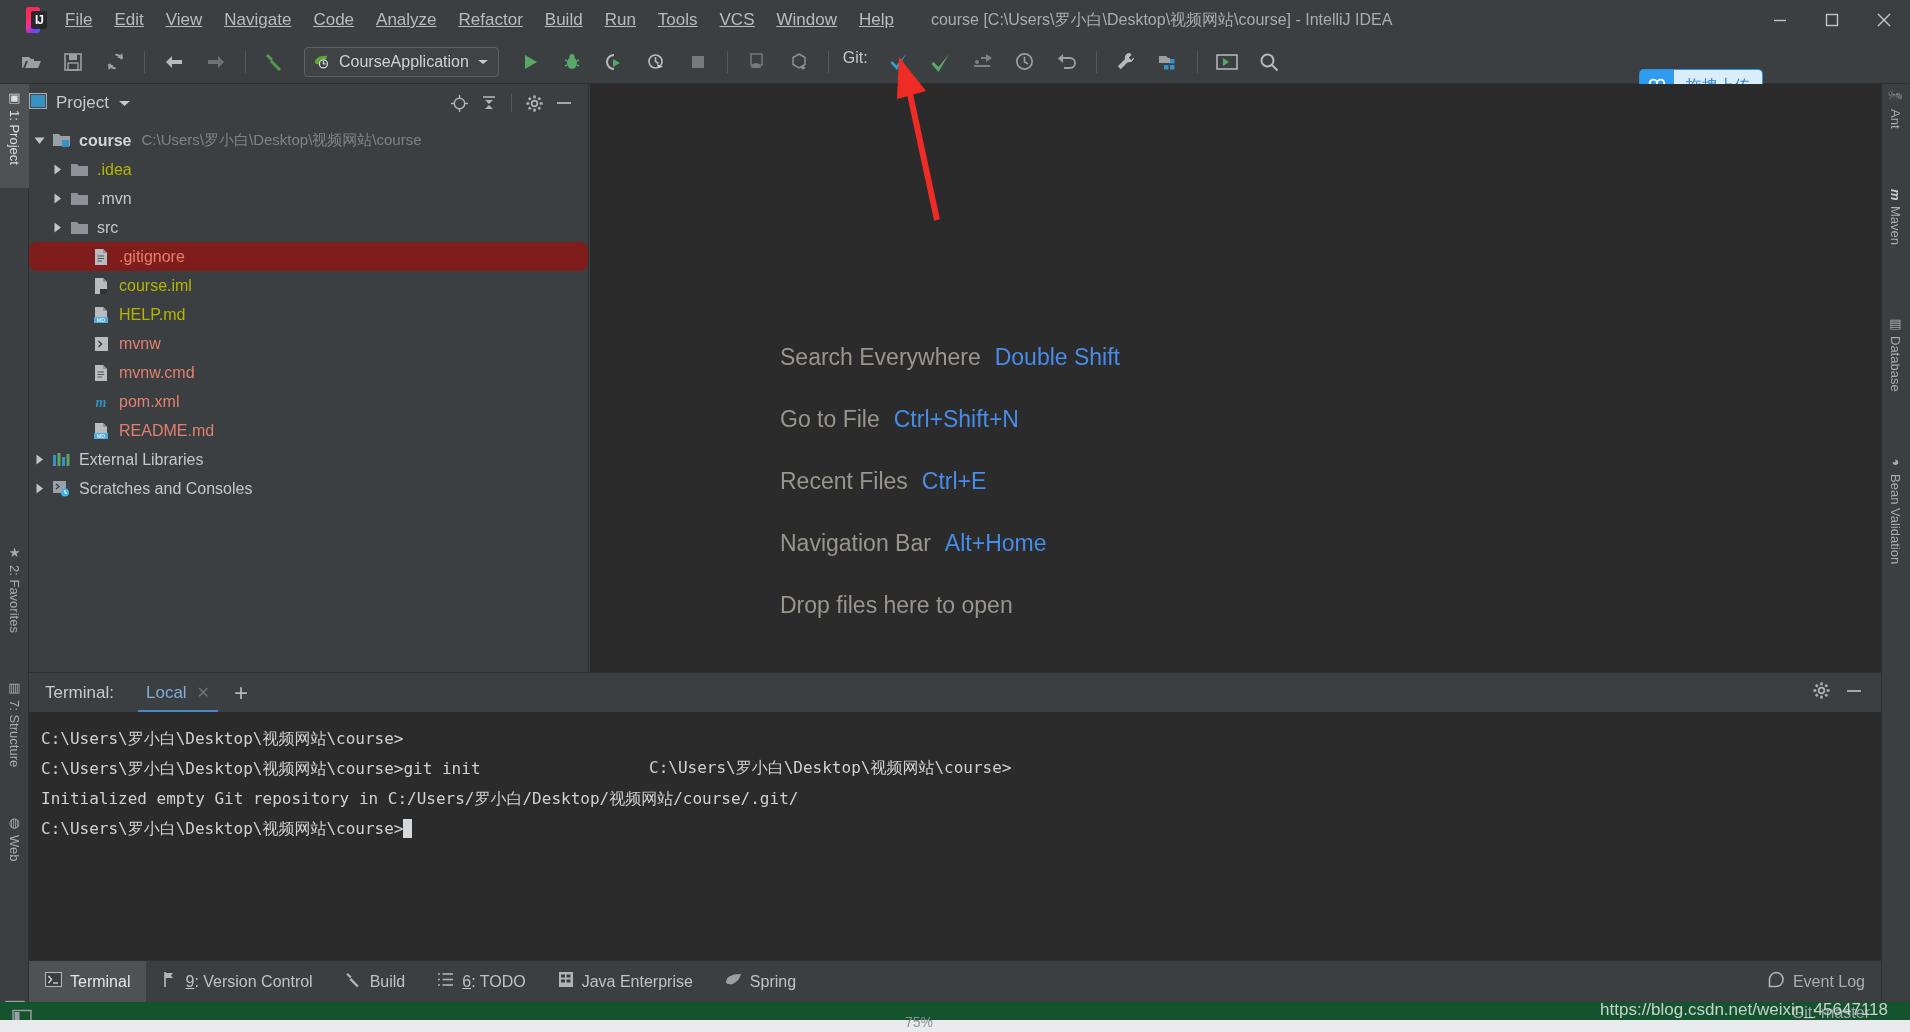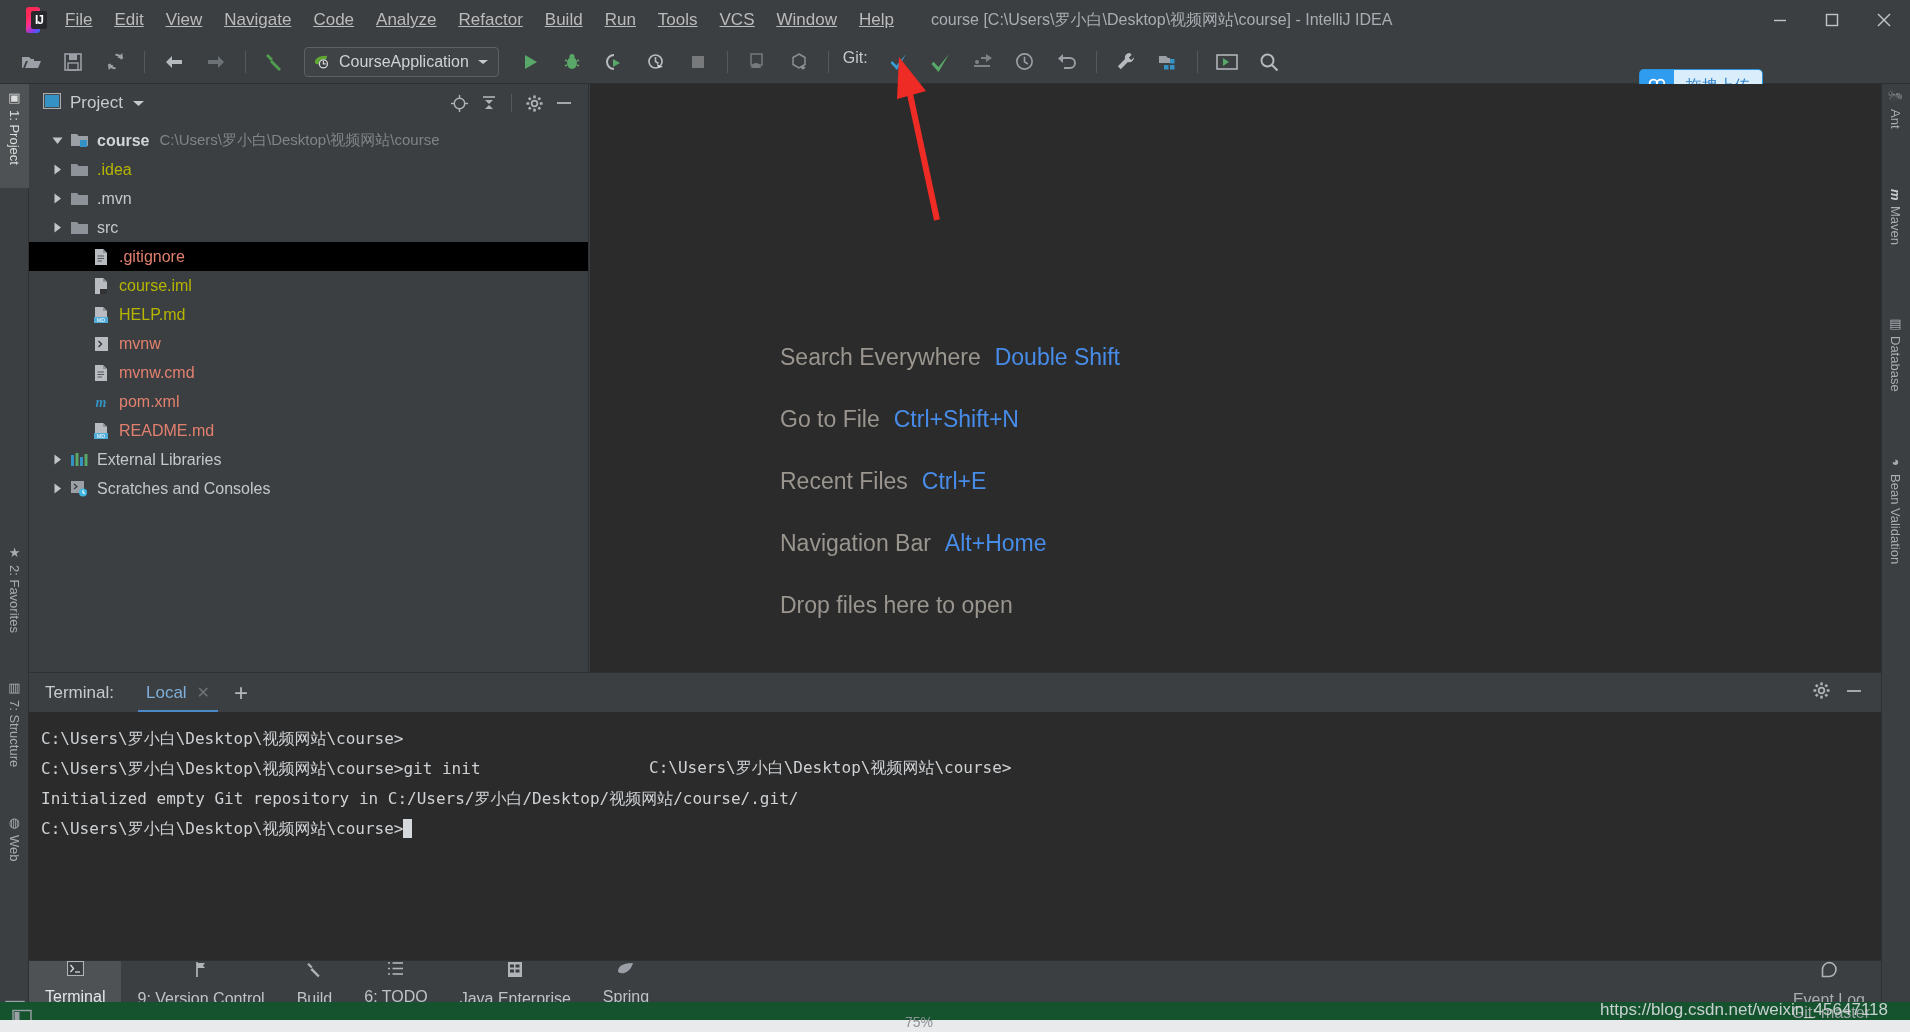--- a/index.html
+++ b/index.html
@@ -79,28 +79,28 @@
     color: #a9adb2; font-size: 13px;
     display: flex; align-items: center; gap: 5px;
   }
 
   
   .project-panel {
     position: absolute; left: 29px; top: 84px; width: 560px; height: 588px;
     background: #3c3f41; border-right: 1px solid #2e3133;
   }
   .pp-header {
-    height: 38px; display: flex; align-items: center; padding-left: 14px; gap: 9px;
+    height: 38px; display: flex; align-items: center; gap: 9px;
   }
   .pp-title { color: #c7cacd; font-size: 17px; }
   .pp-header .tools { margin-left: auto; display: flex; align-items: center; gap: 6px; padding-right: 12px; }
   .pp-header .tools .ic { width: 24px; height: 24px; display:flex; align-items:center; justify-content:center; }
   .tree { padding-top: 4px; font-size: 16px; }
-  .row { display: flex; align-items: center; height: 29px; padding-left: 18px; white-space: nowrap; }
-  .row.sel { background: #000000; }
+  .row { display: flex; align-items: center; height: 29px; white-space: nowrap; }
+  .row.sel { background: #7f1d1d; border-radius: 8px; }
   .arrow { width: 20px; height: 20px; display:flex; align-items:center; justify-content:center; flex: 0 0 20px; }
   .arrow.none { visibility: hidden; }
   .ficon { width: 24px; height: 20px; display:flex; align-items:center; justify-content:center; flex: 0 0 24px; margin-right: 6px; }
   .nm { color: #bfc3c7; }
   .nm.bold { font-weight: bold; color: #d2d5d8; }
   .nm.yellow { color: #b5b500; }
   .nm.red { color: #e2806f; }
   .nm.white { color: #c4c8cb; }
   .path { color: #808487; font-size: 15px; margin-left: 10px; }
   .indent1 { padding-left: 18px; }
@@ -141,21 +141,21 @@
   }
   .term-line { white-space: pre; }
   .term-float { position: absolute; left: 620px; top: 41px; white-space: pre; }
   .cursor { display: inline-block; width: 9px; height: 19px; background: #d6d9dc; vertical-align: -4px; }
 
   
   .status-tabs {
     position: absolute; left: 29px; top: 960px; width: 1852px; height: 42px;
     background: #3c3f41; display: flex; align-items: center; border-top: 1px solid #2e3133;
   }
-  .stab { display: flex; align-items: center; gap: 8px; height: 42px; padding: 0 16px; color: #bfc3c7; font-size: 16px; white-space: nowrap; flex-direction: column; }
+  .stab { display: flex; align-items: center; gap: 8px; height: 42px; padding: 0 16px; color: #bfc3c7; font-size: 16px; white-space: nowrap; }
   .stab.active { background: #4e5254; color: #e3e6e8; }
   .stab u { text-decoration: underline; }
   .stab.right { margin-left: auto; color: #a9adb2; }
 
   .statusbar {
     position: absolute; left: 0; top: 1002px; width: 1910px; height: 30px; background: #14532d;
   }
   .sb-left { position:absolute; left: 10px; top: 4px; width: 24px; height: 22px; display:flex; align-items:center; justify-content:center; }
   .sb-git { position: absolute; right: 40px; top: 2px; color: #a2a6a9; font-size: 16px; }
   .watermark {

